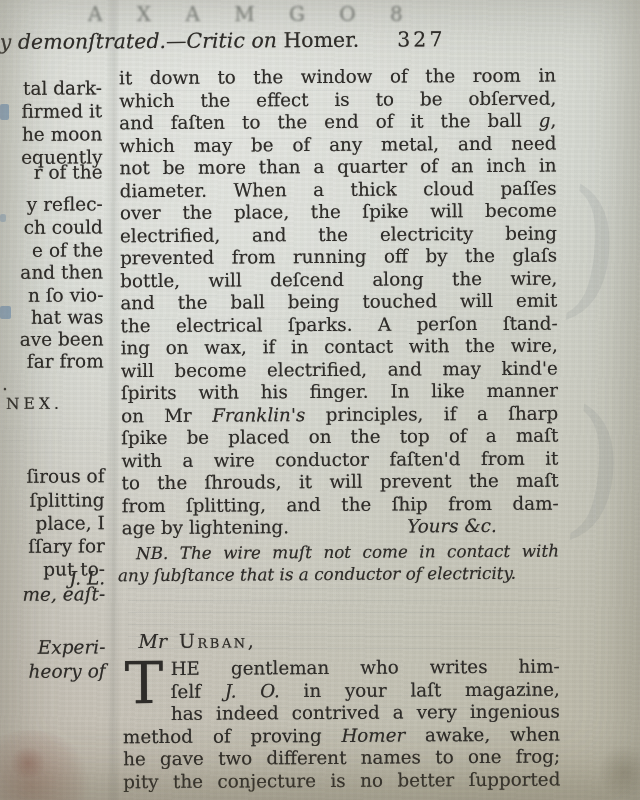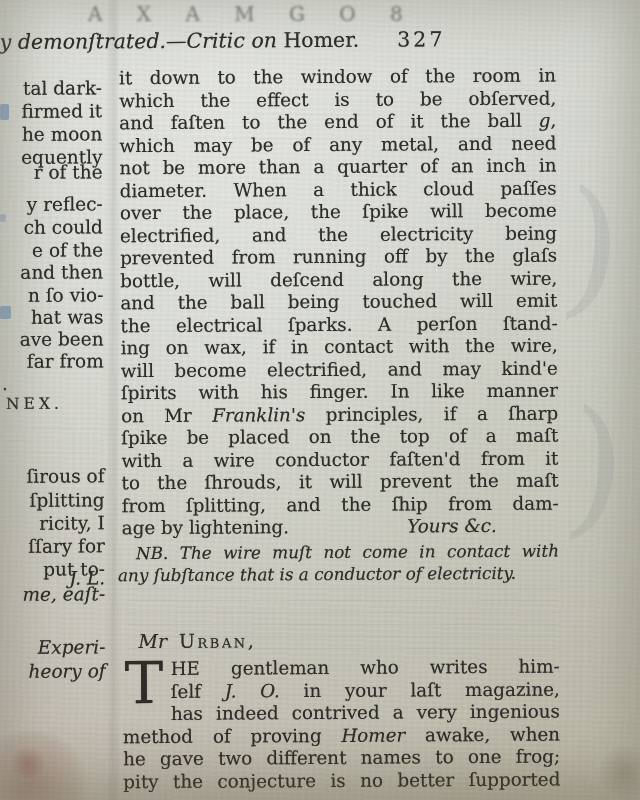--- a/index.html
+++ b/index.html
@@ -91,21 +91,21 @@
         <div class="frag" style="top: 215px;">ch could</div>
         <div class="frag" style="top: 260px;">and then</div>
         <div class="frag" style="top: 283px;">n ſo vio-</div>
         <div class="frag" style="top: 305px;">hat was</div>
         <div class="frag" style="top: 327px;">ave been</div>
         <div class="frag" style="top: 349px;">far from</div>
         <div class="frag alignleft" style="top: 371px;">.</div>
         <div class="frag spaced" style="top: 393px;">NEX.</div>
         <div class="frag" style="top: 464px;">ſirous of</div>
         <div class="frag" style="top: 488px;">ſplitting</div>
-        <div class="frag" style="top: 511px;">ricity, I</div>
+        <div class="frag" style="top: 511px;">place, I</div>
         <div class="frag" style="top: 534px;">ſſary for</div>
         <div class="frag" style="top: 557px;">put to-</div>
         <div class="frag it" style="top: 566px;">J. L.</div>
         <div class="frag it" style="top: 582px;">me, eaſt-</div>
         <div class="frag it" style="top: 635px;">Experi-</div>
         <div class="frag it" style="top: 659px;">heory of</div>
       </aside>
 
     <main class="main-col txt">
       <div id="para1">

